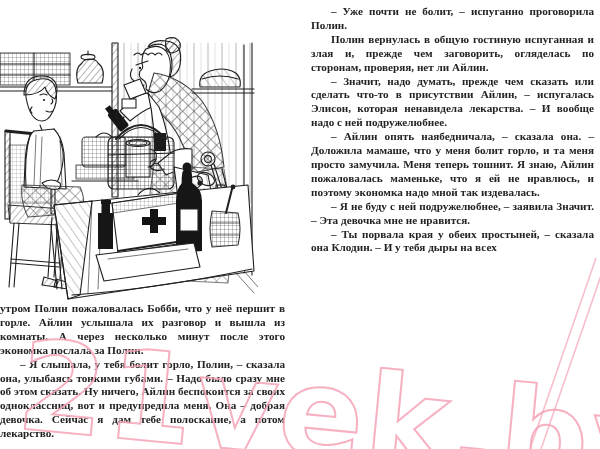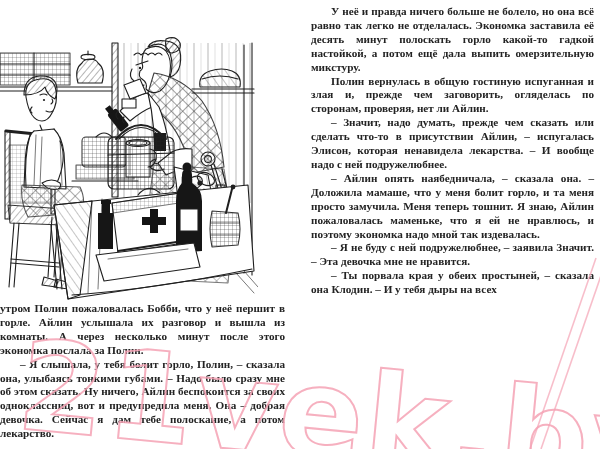--- a/index.html
+++ b/index.html
@@ -238,21 +238,21 @@
 
   <div class="textcol">
     <p>утром Полин пожаловалась Бобби, что у неё першит в горле. Айлин услышала их разговор и вышла из комнаты. А через несколько минут после этого экономка послала за Полин.</p>
     <p class="ind">– Я слышала, у тебя болит горло, Полин, – сказала она, улыбаясь тонкими губами. – Надо было сразу мне об этом сказать. Ну ничего, Айлин беспокоится за своих одноклассниц, вот и предупредила меня. Она – добрая девочка. Сейчас я дам тебе полоскание, а потом лекарство.</p>
   </div>
   <div class="pagenum">42</div>
 </div>
 
 <div class="page page-right">
   <div class="textcol">
-    <p class="ind">У неё и правда ничего больше не болело, но она всё равно так легко не отделалась. Экономка заставила её десять минут полоскать горло какой-то гадкой настойкой, а потом ещё дала выпить омерзительную микстуру.</p>
+    <p class="ind">– Уже почти не болит, – испуганно проговорила Полин.</p>
     <p class="ind">Полин вернулась в общую гостиную испуганная и злая и, прежде чем заговорить, огляделась по сторонам, проверяя, нет ли Айлин.</p>
     <p class="ind">– Значит, надо думать, прежде чем сказать или сделать что-то в присутствии Айлин, – испугалась Элисон, которая ненавидела лекарства. – И вообще надо с ней подружелюбнее.</p>
     <p class="ind">– Айлин опять наябедничала, – сказала она. – Доложила мамаше, что у меня болит горло, и та меня просто замучила. Меня теперь тошнит. Я знаю, Айлин пожаловалась маменьке, что я ей не нравлюсь, и поэтому экономка надо мной так издевалась.</p>
     <p class="ind">– Я не буду с ней подружелюбнее, – заявила Значит. – Эта девочка мне не нравится.</p>
     <p class="ind">– Ты порвала края у обеих простыней, – сказала она Клодин. – И у тебя дыры на всех</p>
   </div>
 </div>
 
 <svg class="watermark" viewBox="0 0 600 449">
   <g transform="rotate(5.5 15 428)">

